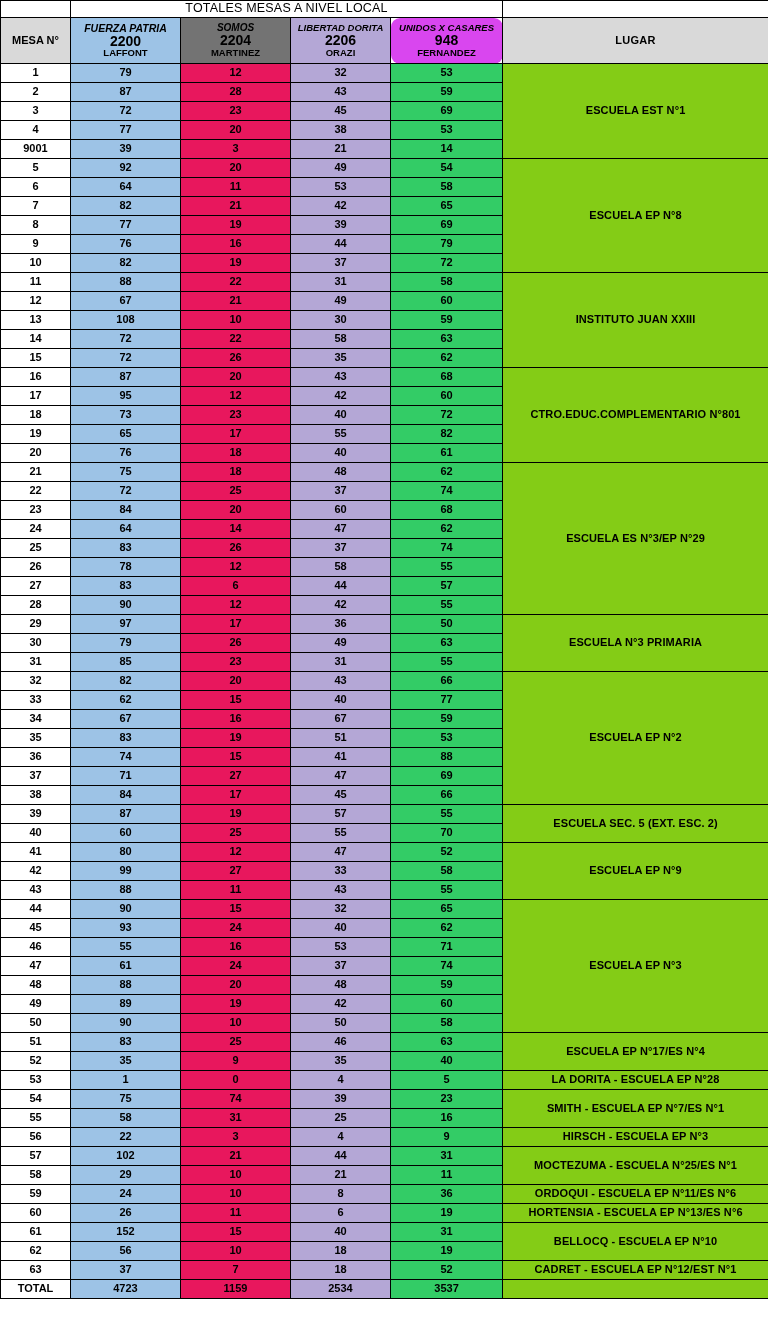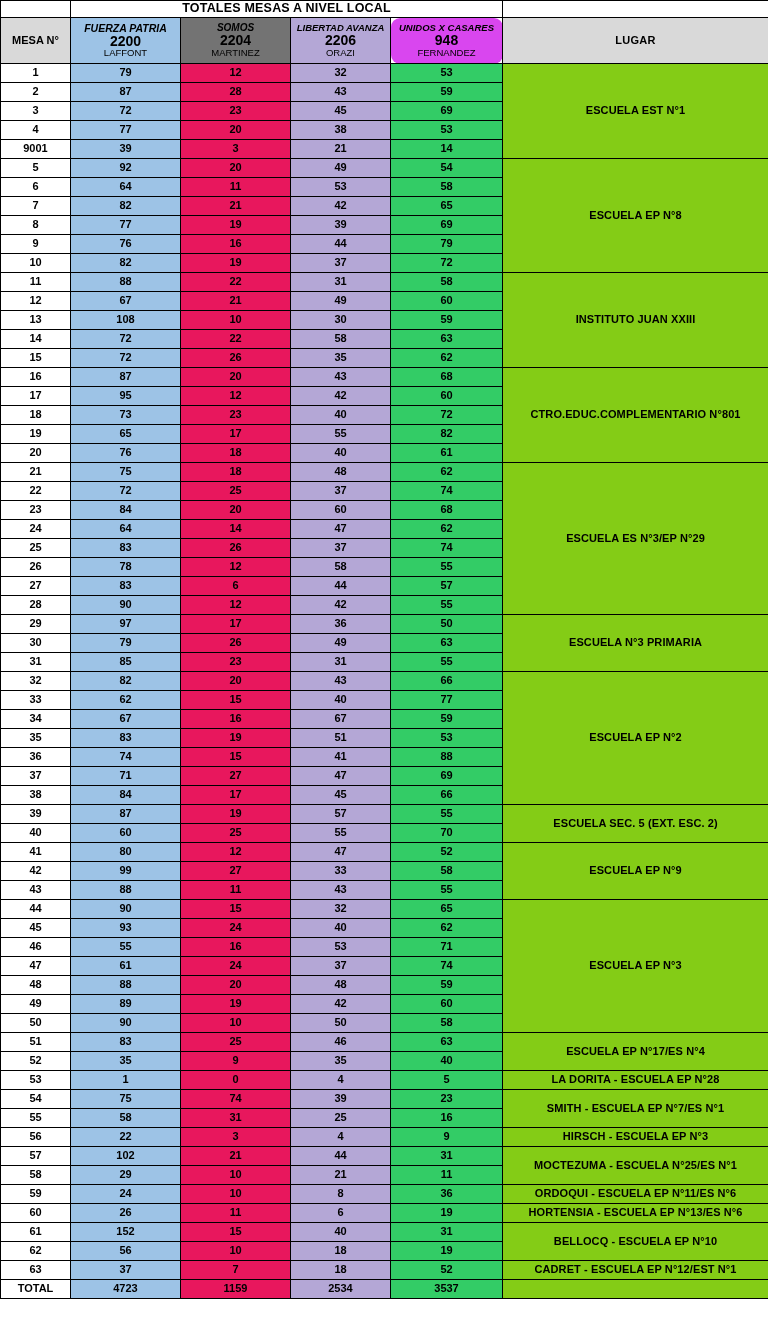--- a/index.html
+++ b/index.html
@@ -39,21 +39,21 @@
   col.c-somos  { width: 110px; }
   col.c-la     { width: 100px; }
   col.c-uxc    { width: 112px; }
   col.c-lugar  { width: 266px; }
 
   
   tr.title-row td {
     background: #ffffff;
     border: 1px solid #000000;
     font-size: 12.5px;
-    font-weight: bold;
+    font-weight: normal;
     height: 17px;
     letter-spacing: .2px;
   }
   td.title-blank {
     border-left: none;
     border-top: none;
     border-bottom: none;
     border-right: none;
     background: #ffffff;
   }
@@ -87,21 +87,21 @@
     color: #0a5c2a;
     border-radius: 9px;
   }
   td.h-lugar {
     background: #d9d9d9;
     font-size: 16px;
     letter-spacing: .3px;
   }
   .h-line1 { display:block; font-size: 10.5px; font-weight: bold; font-style: italic; }
   .h-line2 { display:block; font-size: 14px; font-weight: bold; }
-  .h-line3 { display:block; font-size: 9.5px; font-weight: normal; }
+  .h-line3 { display:block; font-size: 9.5px; font-weight: bold; }
   td.h-fp .h-line1 { font-size: 10.5px; }
   td.h-somos .h-line1 { font-size: 10px; }
   td.h-la .h-line1 { font-size: 9.5px; }
   td.h-uxc .h-line1 { font-size: 9.5px; }
 
   
   tr.data-row td { height: 19px; }
   td.mesa {
     background: #ffffff;
     font-size: 11.5px;
@@ -163,21 +163,21 @@
             <span class="h-line1">FUERZA PATRIA</span>
             <span class="h-line2">2200</span>
             <span class="h-line3">LAFFONT</span>
           </td>
           <td class="h-somos">
             <span class="h-line1">SOMOS</span>
             <span class="h-line2">2204</span>
             <span class="h-line3">MARTINEZ</span>
           </td>
           <td class="h-la">
-            <span class="h-line1">LIBERTAD AVANZA</span>
+            <span class="h-line1">LIBERTAD DORITA</span>
             <span class="h-line2">2206</span>
             <span class="h-line3">ORAZI</span>
           </td>
           <td class="h-uxc">
             <span class="h-line1">UNIDOS X CASARES</span>
             <span class="h-line2">948</span>
             <span class="h-line3">FERNANDEZ</span>
           </td>
           <td class="h-lugar">LUGAR</td>
         </tr>

